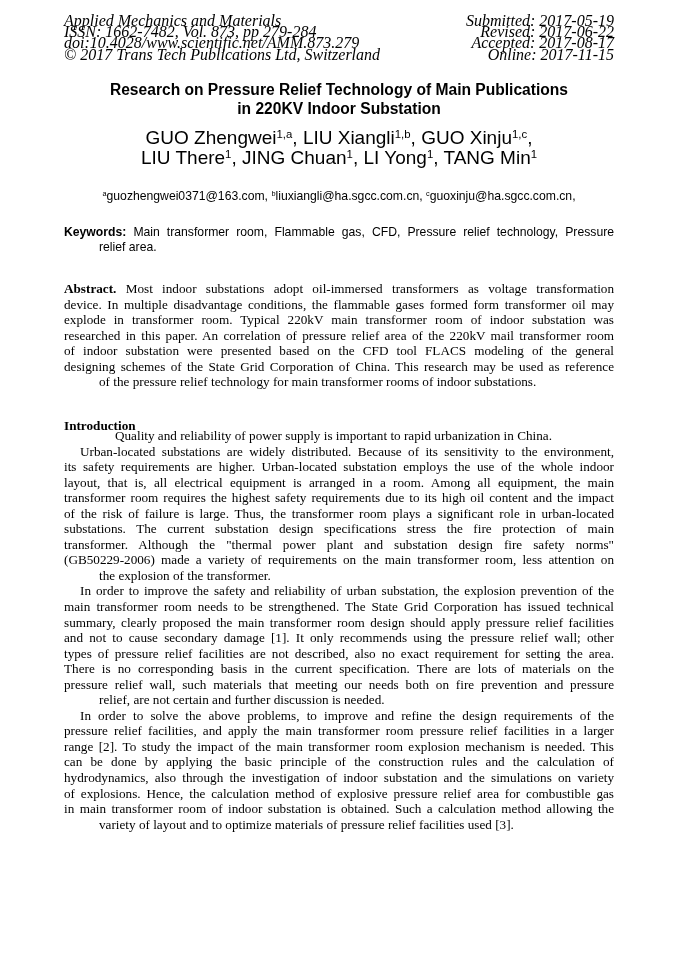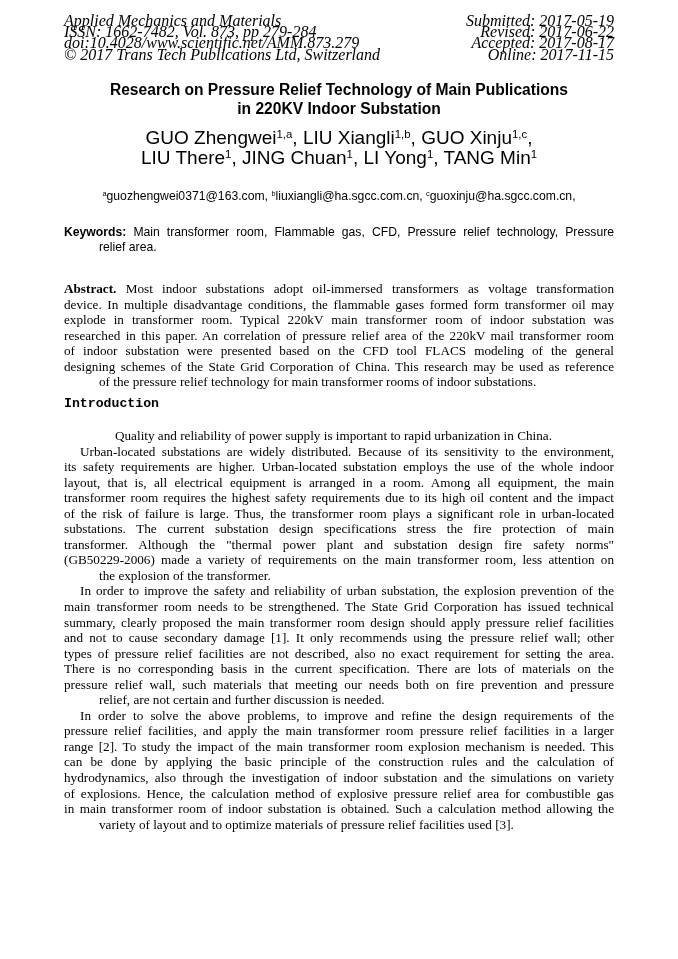--- a/index.html
+++ b/index.html
@@ -22,21 +22,21 @@
             font-family: "Liberation Sans", sans-serif; font-size: 12.2px; line-height: 15px; white-space: nowrap; }
 
   .keywords { position: absolute; left: 64px; width: 550px; top: 225px; text-align: justify;
               font-family: "Liberation Sans", sans-serif; font-size: 12.2px; line-height: 14.5px; }
   .keywords b { font-weight: bold; }
 
   .body-text { font-family: "Liberation Serif", serif; font-size: 13.2px; line-height: 15.55px; text-align: justify; }
   .abstract { position: absolute; left: 64px; width: 550px; top: 281px; }
   .abstract b { font-weight: bold; }
 
-  .intro-head { position: absolute; left: 64px; top: 396px; font-family: Liberation Mono, monospace; font-weight: bold; font-size: 13.2px; line-height: 15px; }
+  .intro-head { position: absolute; left: 64px; top: 418px; font-family: Liberation Serif, serif; font-weight: bold; font-size: 13.2px; line-height: 15px; }
   .intro { position: absolute; left: 64px; width: 550px; top: 428px; }
 
   .line { display: block; text-align: justify; text-align-last: justify; white-space: nowrap; }
   .line.last { text-align-last: left; margin-left: 35px; }
 </style>
 </head>
 <body>
 
 <div class="page">
 

